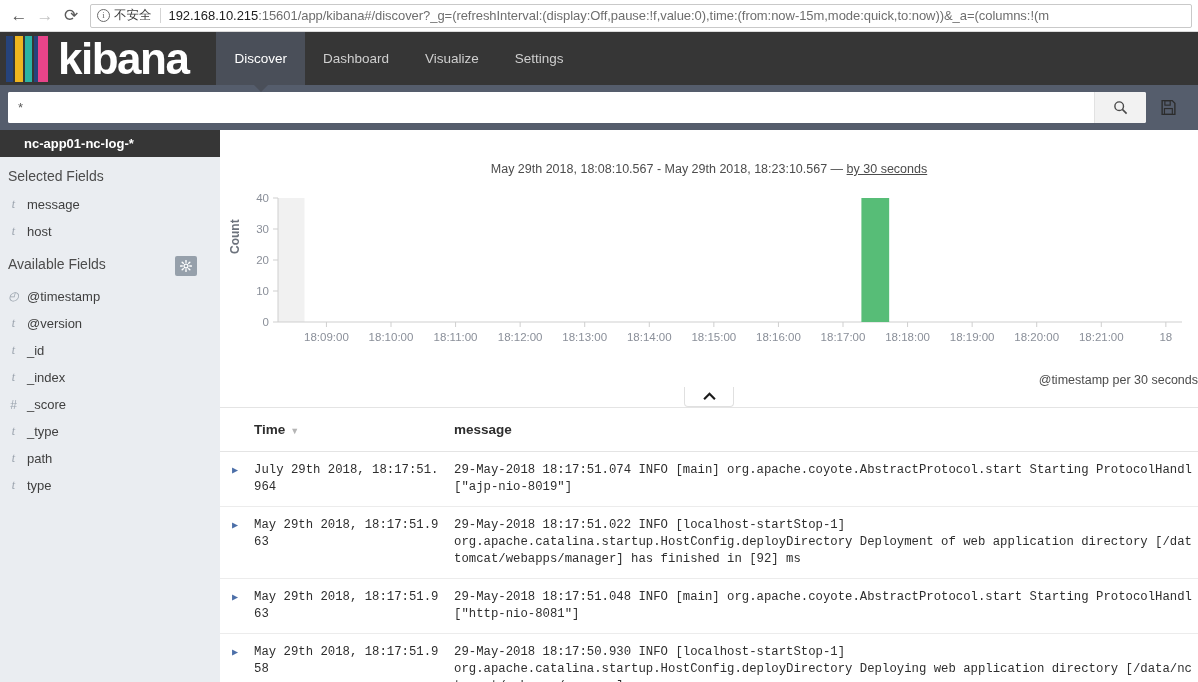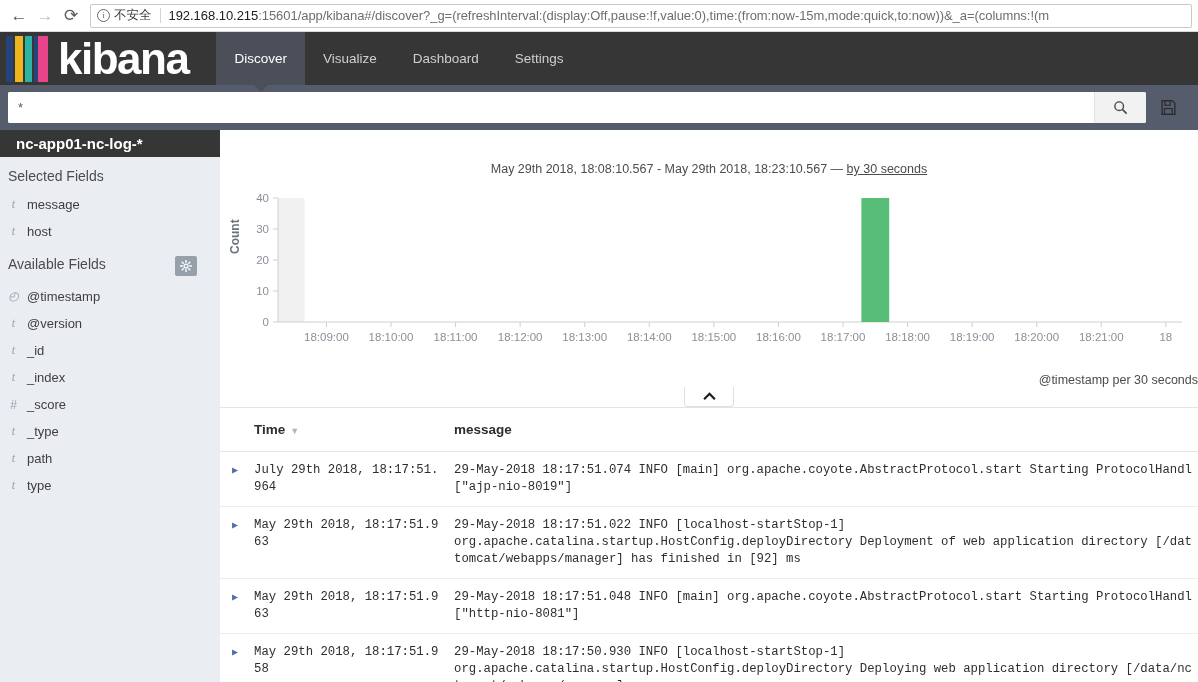--- a/index.html
+++ b/index.html
@@ -82,22 +82,22 @@
     width: 44px; height: 31px; display: flex; align-items: center; justify-content: center;
     cursor: pointer;
   }
 
   
   #kb-body { display: flex; height: 553px; }
 
   
   #sidebar { width: 220px; flex: none; background: #eaedf1; position: relative; }
   #index-pattern-bar {
-    height: 27px; background: #363636; color: #fff; font-size: 15px;
-    font-weight: bold; display: flex; align-items: center; padding-left: 16px;
+    height: 27px; background: #363636; color: #fff; font-size: 13px;
+    font-weight: bold; display: flex; align-items: center; padding-left: 24px;
   }
   #collapse-handle {
     position: absolute; right: -14px; top: 0; width: 14px; height: 27px;
     background: #eaedf1; display: flex; align-items: center; justify-content: center;
     color: #444; font-size: 13px; cursor: pointer;
   }
   .field-section-title {
     font-size: 14px; color: #4c4c4c; padding: 11px 8px 7px 8px;
     display: flex; justify-content: space-between;
   }
@@ -184,22 +184,22 @@
         <i style="background: rgb(38, 67, 123); width: 7px; margin-right: 2px;"></i>
         <i style="background: rgb(239, 181, 31); width: 8px; margin-right: 2px;"></i>
         <i style="background: rgb(43, 179, 163); width: 7px; margin-right: 2px;"></i>
         <i style="background: rgb(38, 67, 123); width: 4px; margin-right: 0px;"></i>
         <i style="background: rgb(232, 68, 138); width: 10px; margin-right: 2px;"></i>
       </div>
     <div id="logo-text">kibana</div>
   </div>
   <div id="kb-nav">
       <div class="kb-tab active">Discover</div>
+      <div class="kb-tab">Dashboard</div>
       <div class="kb-tab">Visualize</div>
-      <div class="kb-tab">Dashboard</div>
       <div class="kb-tab">Settings</div>
     </div>
 </div>
 
 <div id="kb-search-row">
   <div id="search-wrap">
     <input id="search-input" type="text" value="*" style="">
     <button id="search-btn">
       <svg width="15" height="15" viewBox="0 0 16 16" aria-hidden="true">
         <circle cx="6.6" cy="6.6" r="4.6" fill="none" stroke="#4a4a4a" stroke-width="1.5"></circle>

